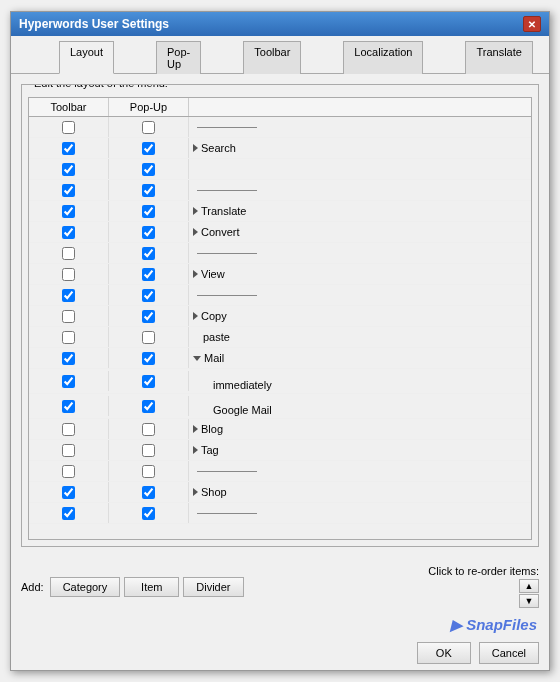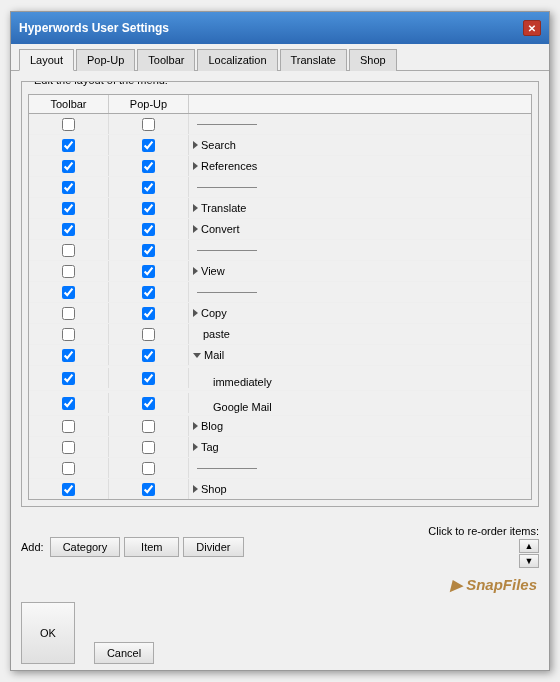--- a/index.html
+++ b/index.html
@@ -27,21 +27,21 @@
 
     .title-bar {
       background: linear-gradient(to bottom, #4a90d9, #2d6ab5);
       color: white;
       padding: 4px 8px;
       font-size: 12px;
       font-weight: bold;
       display: flex;
       justify-content: space-between;
       align-items: center;
-      height: 32px;
+      height: 24px;
       flex-shrink: 0;
     }
 
     .title-bar-close {
       width: 18px;
       height: 16px;
       background: #c0392b;
       border: 1px solid #922b21;
       color: white;
       font-size: 10px;
@@ -64,20 +64,21 @@
     .tab {
       padding: 4px 10px;
       border: 1px solid #aaa;
       border-bottom: none;
       background: #e0e0e0;
       cursor: pointer;
       font-size: 11px;
       margin-right: 2px;
       position: relative;
       bottom: -1px;
+      margin-left: 40px;
     }
 
     .tab.active {
       background: #f0f0f0;
       border-bottom: 1px solid #f0f0f0;
       z-index: 2;
       font-weight: normal;
     }
 
     .content {
@@ -270,40 +271,40 @@
       background: linear-gradient(to bottom, #f8f8f8, #e0e0e0);
       cursor: pointer;
       display: flex;
       align-items: center;
       justify-content: center;
       font-size: 9px;
     }
 
     .ok-cancel-row {
       display: flex;
-      gap: 19px;
+      justify-content: flex-end;
+      gap: 8px;
       padding: 4px 10px 6px 10px;
       flex-shrink: 0;
     }
 
     .btn-ok {
       padding: 4px 18px;
       font-size: 11px;
       border: 1px solid #aaa;
       background: linear-gradient(to bottom, #f8f8f8, #e0e0e0);
       cursor: pointer;
     }
 
     .btn-cancel {
       padding: 4px 12px;
       font-size: 11px;
       border: 1px solid #aaa;
       background: linear-gradient(to bottom, #f8f8f8, #e0e0e0);
       cursor: pointer;
-      margin-top: 40px;
     }
   </style>
 </head>
 <body>
 
 <div class="window">
 
   <div class="title-bar">
     <span>Hyperwords User Settings</span>
     <div class="title-bar-close">✕</div>
@@ -356,24 +357,20 @@
                 <span>Search</span>
               </div>
           </div>
 
           <div class="table-row">
             <div class="cell-check">
                 <input type="checkbox" checked="" style="">
               </div>
             <div class="cell-check">
                 <input type="checkbox" checked="" style="">
-              </div>
-            <div class="cell-label">
-                <span class="arrow-right"></span>
-                <span>References</span>
               </div>
           </div>
 
           <div class="table-row">
             <div class="cell-check">
                 <input type="checkbox" checked="" style="">
               </div>
             <div class="cell-check">
                 <input type="checkbox" checked="" style="">
               </div>
@@ -588,20 +585,20 @@
         <span class="reorder-label">Click to re-order items:</span>
         <div class="reorder-btns">
           <button class="reorder-btn">▲</button>
           <button class="reorder-btn">▼</button>
         </div>
       </div>
     </div>
   </div>
 
   <div style="display:flex; justify-content:flex-end; padding: 0 12px 4px 0; flex-shrink:0;">
-    <span style="color:#a16207; font-size:15px; font-style:italic; font-weight:bold; opacity:0.75;">▶ SnapFiles</span>
+    <span style="color:#1d4ed8; font-size:15px; font-style:italic; font-weight:bold; opacity:0.75;">▶ SnapFiles</span>
   </div>
 
   <div class="ok-cancel-row">
     <button class="btn-ok">OK</button>
     <button class="btn-cancel">Cancel</button>
   </div>
 </div>
 
 </body></html>

